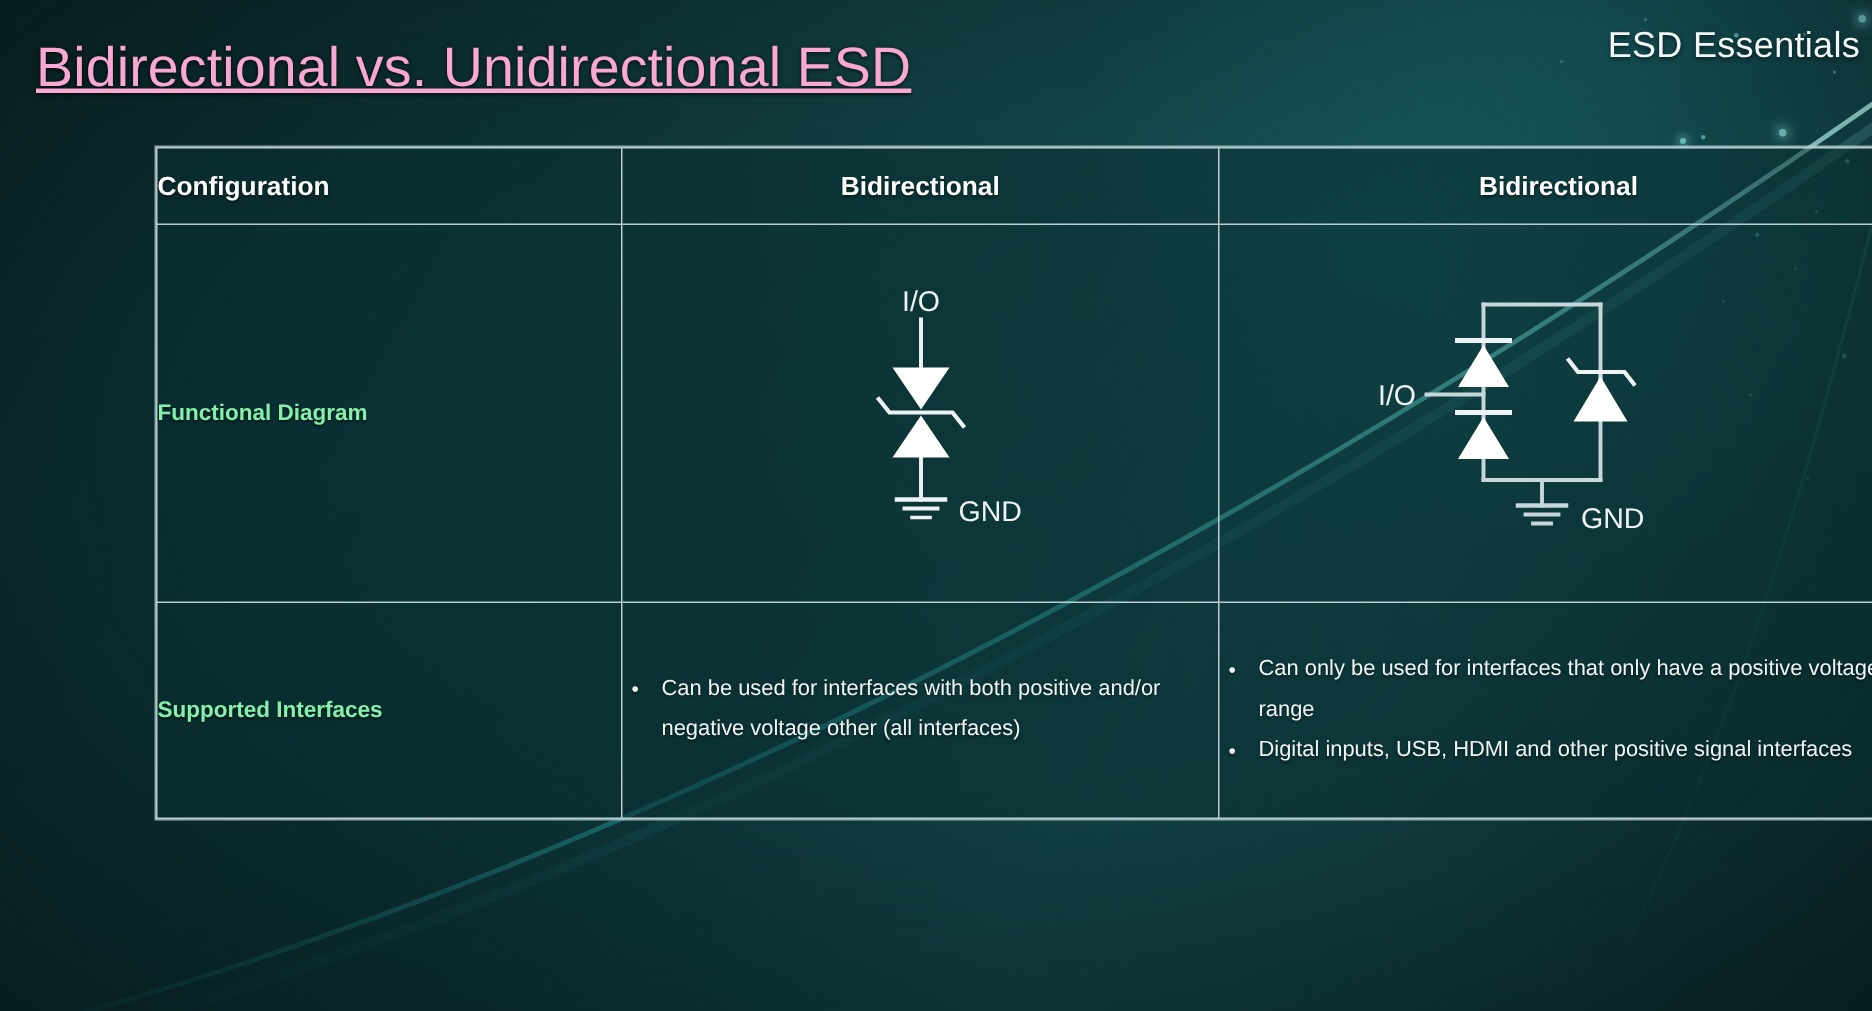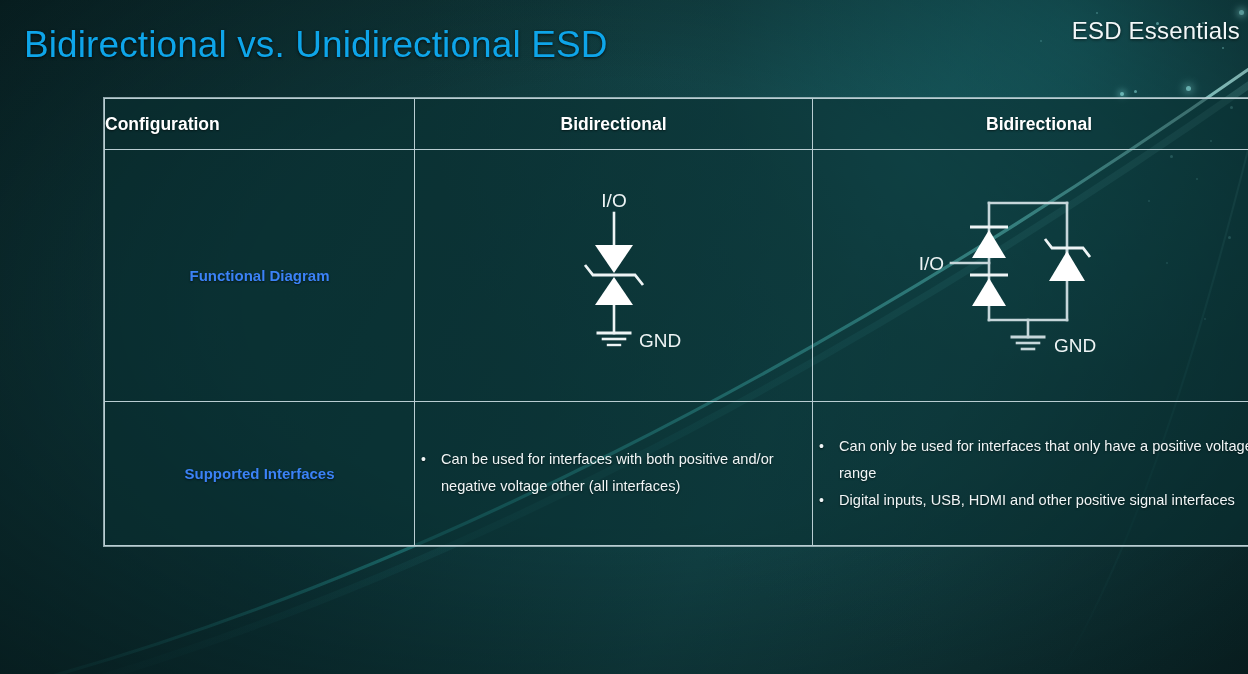--- a/index.html
+++ b/index.html
@@ -21,24 +21,25 @@
   .bg-vignette{
     position:absolute;inset:0;
     background:radial-gradient(ellipse at 50% 45%, rgba(0,0,0,0) 42%, rgba(0,0,0,.42) 100%);
   }
   .arc{position:absolute;pointer-events:none;}
   .arc svg{display:block;}
   .dot{position:absolute;border-radius:50%;background:#8ff0ef;}
   
   .title{
     position:absolute;left:24px;top:24px;
-    font-size:37px;font-weight:400;color:#0ea5e9;
+    font-size:37px;font-weight:400;color:#f9a8d4;
     letter-spacing:.1px;
     text-shadow:0 1px 3px rgba(0,0,0,.75);
     white-space:nowrap;
+    text-decoration:underline;
   }
   .brand{
     position:absolute;right:8px;top:17px;
     font-size:24px;font-weight:400;color:#f2f7f8;
     letter-spacing:.2px;
     text-shadow:0 1px 3px rgba(0,0,0,.6);
     white-space:nowrap;
   }
   
   .tbl-wrap{
@@ -58,24 +59,23 @@
   thead th{
     background:#16357f;
     color:#ffffff;
     font-size:17.5px;font-weight:bold;
     height:50px;
     text-shadow:0 1px 2px rgba(0,0,0,.5);
   }
   th.h-cfg{text-align:left;padding-left:14px;}
   th.h-mid{text-align:center;margin-left:41px;}
   td.rowlab{
-    color:#3b82f6;font-size:15px;font-weight:bold;
+    color:#86efac;font-size:15px;font-weight:bold;
     padding-left:14px;
     text-shadow:0 1px 2px rgba(0,0,0,.55);
-    text-align:center;
   }
   td.cell{
     color:#f0f5f6;font-size:14.6px;line-height:1.86;
     padding:10px 14px;vertical-align:middle;
     text-shadow:0 1px 2px rgba(0,0,0,.5);
   }
   td.diag{text-align:center;vertical-align:middle;}
   ul.bul{margin:0;padding:0;list-style:none;}
   ul.bul li{
     position:relative;padding-left:22px;margin:0 0 0 4px;

